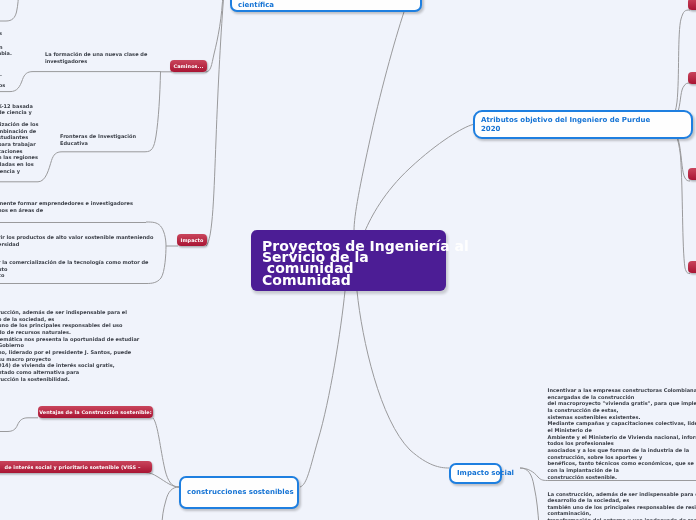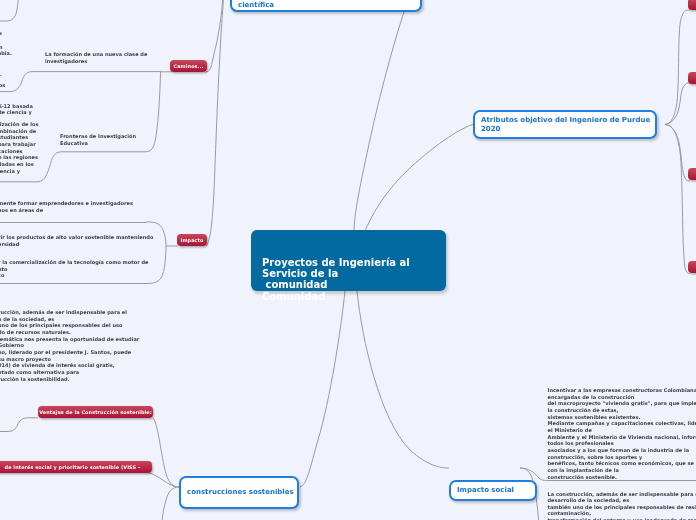--- a/index.html
+++ b/index.html
@@ -7,22 +7,22 @@
   body{width:696px;height:520px;overflow:hidden;background:#f0f3fb;
        font-family:"DejaVu Sans",sans-serif;position:relative;}
   #stage{position:absolute;left:0;top:0;width:696px;height:520px;overflow:hidden;opacity:0.995;}
   svg#links{position:absolute;left:0;top:0;width:696px;height:520px;}
   .tb{position:absolute;color:#3c4049;font-size:5px;line-height:6.65px;font-weight:bold;
       white-space:pre;letter-spacing:0.03px;opacity:.995;}
   .bnode{position:absolute;box-sizing:border-box;background:#fff;border:2px solid #1e7fe0;
       border-radius:7px;color:#1573d4;font-weight:bold;font-size:7px;line-height:9px;
       box-shadow:1.5px 2px 2.5px rgba(0,0,0,.22);white-space:pre;display:flex;align-items:center;
       padding:0 6px;opacity:.995;}
-  .central{position:absolute;box-sizing:border-box;background:#0369a1;border-radius:6px;
-      color:#fff;font-weight:bold;font-size:10px;line-height:11.2px;padding:27px 11px;
+  .central{position:absolute;box-sizing:border-box;background:#4c1d95;border-radius:6px;
+      color:#fff;font-weight:bold;font-size:14px;line-height:11.2px;padding:11px 11px;
       box-shadow:1.5px 2.5px 3px rgba(0,0,0,.18);white-space:pre;opacity:.995;}
   .badge{position:absolute;box-sizing:border-box;border-radius:4px;color:#fff;
       font-size:4.9px;font-weight:bold;text-align:center;white-space:nowrap;
       background:linear-gradient(180deg,#c9455c 0%,#bb2f49 45%,#a81433 100%);
       box-shadow:1px 1.5px 2px rgba(0,0,0,.3);display:flex;align-items:center;
       justify-content:center;letter-spacing:.1px;opacity:.995;}
 </style>
 </head>
 <body>
 
@@ -56,24 +56,24 @@
 <path d="M 520 468 C 528 468, 534 472, 538 477 C 541 480.5, 544 480.5, 549 480.5 L 702 480.5" stroke-width="1.0"></path>
 <path d="M 520 468 C 528 468, 532 474, 534 486 C 537 500, 538 512, 539 526" stroke-width="1.0"></path>
 </g>
 </svg>
 <div class="central" style="left:251px;top:230px;width:195px;height:61px;">Proyectos de Ingeniería al
 Servicio de la
  comunidad
 Comunidad</div>
 <div class="bnode" style="left:230px;top:-18px;width:192px;height:30px;align-items:flex-end;padding-bottom:0px;">divulgación
 científica</div>
-<div class="bnode" style="left:473px;top:110px;width:184px;height:29px;">Atributos objetivo del Ingeniero de Purdue
+<div class="bnode" style="left:473px;top:110px;width:220px;height:29px;border-radius:9px;">Atributos objetivo del Ingeniero de Purdue
 2020</div>
 <div class="bnode" style="left:179px;top:476px;width:120px;height:33px;">construcciones sostenibles</div>
-<div class="bnode" style="left:449px;top:480px;width:88px;height:21px;">Impacto social</div>
+<div class="bnode" style="left:449px;top:463px;width:53px;height:21px;">Impacto social</div>
 <div class="badge" style="left:170px;top:60px;width:37px;height:12px;">Caminos...</div>
 <div class="badge" style="left:177px;top:234px;width:30px;height:12px;">Impacto</div>
 <div class="badge" style="left:38px;top:406px;width:115px;height:12px;">Ventajas de la Construcción sostenible:</div>
 <div class="badge" style="left:-7px;top:461px;width:159px;height:12px;">de interés social y prioritario sostenible (VISS –</div>
 <div class="badge" style="left:688px;top:-2px;width:40px;height:12px;">E</div>
 <div class="badge" style="left:688px;top:72px;width:40px;height:12px;">H</div>
 <div class="badge" style="left:688px;top:168px;width:40px;height:12px;">Á</div>
 <div class="badge" style="left:688px;top:261px;width:40px;height:12px;">C</div>
 <div class="tb" style="left:-1px;top:30px;">s</div>
 <div class="tb" style="left:-1px;top:44px;">n</div>

